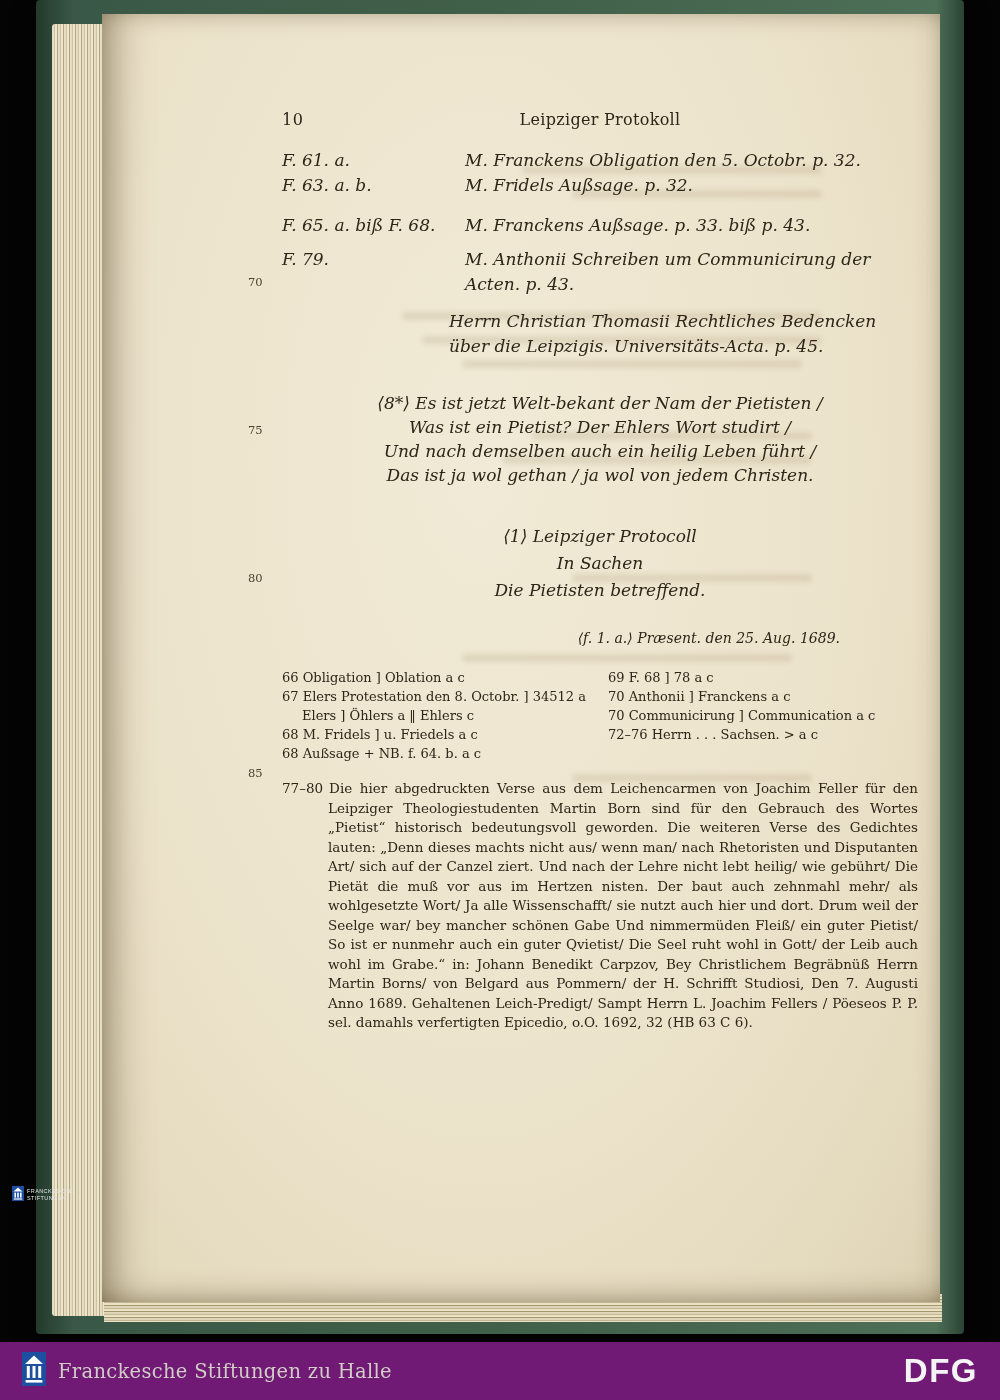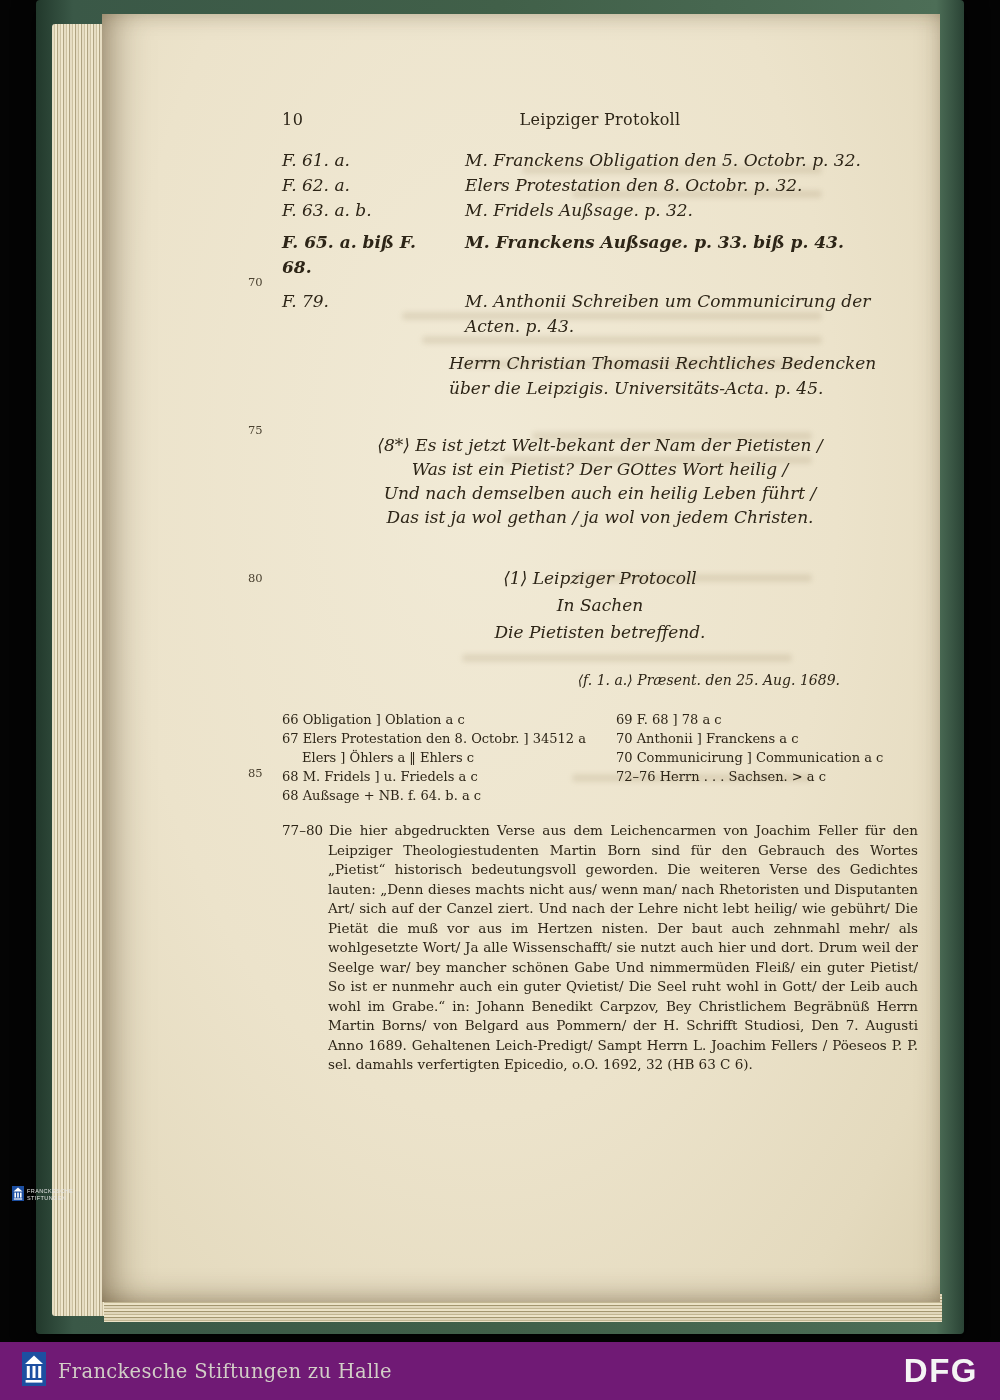--- a/index.html
+++ b/index.html
@@ -43,36 +43,36 @@
 
   .header-row { position:relative; height:24px; font-size:16px; font-style:normal; }
   .pagenum { position:absolute; left:0; top:0; letter-spacing:.5px; }
   .runhead { position:absolute; left:0; right:0; text-align:center; letter-spacing:.3px; }
 
   .register { margin-top:14px; font-style:italic; font-size:17px; line-height:25px; }
   .reg-row { display:flex;gap:16px; }
   .reg-label { flex:0 0 167px; }
   .reg-text { flex:1; }
   .reg-text-narrow { max-width:430px; }
-  .gap-a { margin-top:7px;font-weight:bold; }
+  .gap-a { margin-top:15px; }
   .gap-b { margin-top:9px; }
 
   .para-ind { padding-left:167px; font-style:italic; font-size:17px; line-height:25px; }
   .para-thomasii { margin-top:12px; }
   .para-letzlichens { margin-top:5px; }
 
   .poem { margin-top:32px; text-align:center; font-style:italic; font-size:17px; line-height:24px; }
 
   .title-block { margin-top:36px; text-align:center; font-style:italic; font-size:17px; line-height:27px; }
 
   .praesent { margin-top:22px; text-align:right; padding-right:78px; font-style:italic; font-size:14px; line-height:24px; }
 
   .body-opening { margin-top:8px; font-style:italic; font-size:17px; line-height:25px; text-align:justify; }
 
-  .apparatus { margin-top:18px; display:flex; gap:12px; font-size:13px; line-height:19px; }
+  .apparatus { margin-top:18px; display:flex; gap:4px; font-size:13px; line-height:19px; }
   .app-left { width:322px; }
   .app-right { flex:1; }
   .app-line { padding-left:20px; text-indent:-20px; }
   .app-line.cont { text-indent:0; }
 
   .commentary { margin-top:16px; font-size:13.5px; line-height:19.5px; text-align:justify; padding-left:46px; text-indent:-46px; }
   .cmt-label { padding-right:6px; }
 
   .spine-logo { position:absolute; left:12px; top:1186px; width:52px; display:flex; align-items:center; gap:3px;
     color:#e4e4e4; font-family:"Liberation Sans",sans-serif; font-size:5.5px; line-height:7px; letter-spacing:.4px; }
@@ -119,43 +119,39 @@
         <span class="pagenum">10</span>
         <span class="runhead">Leipziger Protokoll</span>
       </div>
 
       <div class="register">
         <div class="reg-row">
           <span class="reg-label">F. 61. a.</span>
           <span class="reg-text">M. Franckens Obligation den 5. Octobr. p. 32.</span>
         </div>
         <div class="reg-row">
-          <span class="reg-label">F. 62. a.</span>
-          <span class="reg-text">Elers Protestation den 8. Octobr. p. 32.</span>
-        </div>
-        <div class="reg-row">
           <span class="reg-label">F. 63. a. b.</span>
           <span class="reg-text">M. Fridels Außsage. p. 32.</span>
         </div>
         <div class="reg-row gap-a">
           <span class="reg-label">F. 65. a. biß F. 68.</span>
           <span class="reg-text">M. Franckens Außsage. p. 33. biß p. 43.</span>
         </div>
         <div class="reg-row gap-b">
           <span class="reg-label">F. 79.</span>
           <span class="reg-text reg-text-narrow">M. Anthonii Schreiben um Communicirung der Acten. p. 43.</span>
         </div>
       </div>
 
       <p class="para-ind para-thomasii">Herrn Christian Thomasii Rechtliches Bedencken über die Leipzigis. Universitäts-Acta. p. 45.</p>
 
 
       <div class="poem">
         <div>⟨8*⟩ Es ist jetzt Welt-bekant der Nam der Pietisten /</div>
-        <div>Was ist ein Pietist? Der GOttes Wort heilig /</div>
+        <div>Was ist ein Pietist? Der Ehlers Wort studirt /</div>
         <div>Und nach demselben auch ein heilig Leben führt /</div>
         <div>Das ist ja wol gethan / ja wol von jedem Christen.</div>
       </div>
 
       <div class="title-block">
         <div>⟨1⟩ Leipziger Protocoll</div>
         <div>In Sachen</div>
         <div>Die Pietisten betreffend.</div>
       </div>
 

